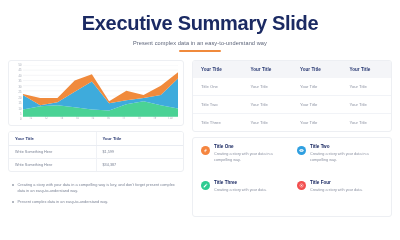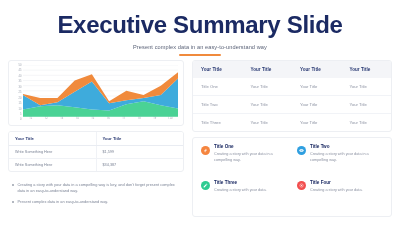--- a/index.html
+++ b/index.html
@@ -8,21 +8,21 @@
     background:#ffffff;
     font-family:"Liberation Sans","DejaVu Sans",sans-serif;
     overflow:hidden;
     position:relative;
   }
   .slide{position:absolute;inset:0;background:#ffffff;}
 
   
   .header{text-align:center;padding-top:13px;}
   .title{
-    font-size:24px;font-weight:bold;color:#1b2a63;
+    font-size:20px;font-weight:bold;color:#1b2a63;
     letter-spacing:-0.3px;line-height:1;
   }
   .subtitle{
     font-size:5.6px;color:#5a6277;margin-top:7px;letter-spacing:.1px;
   }
   .accent-bar{
     width:42px;height:1.6px;background:#f08a3c;
     margin:4px auto 0 auto;border-radius:1px;
   }
 

